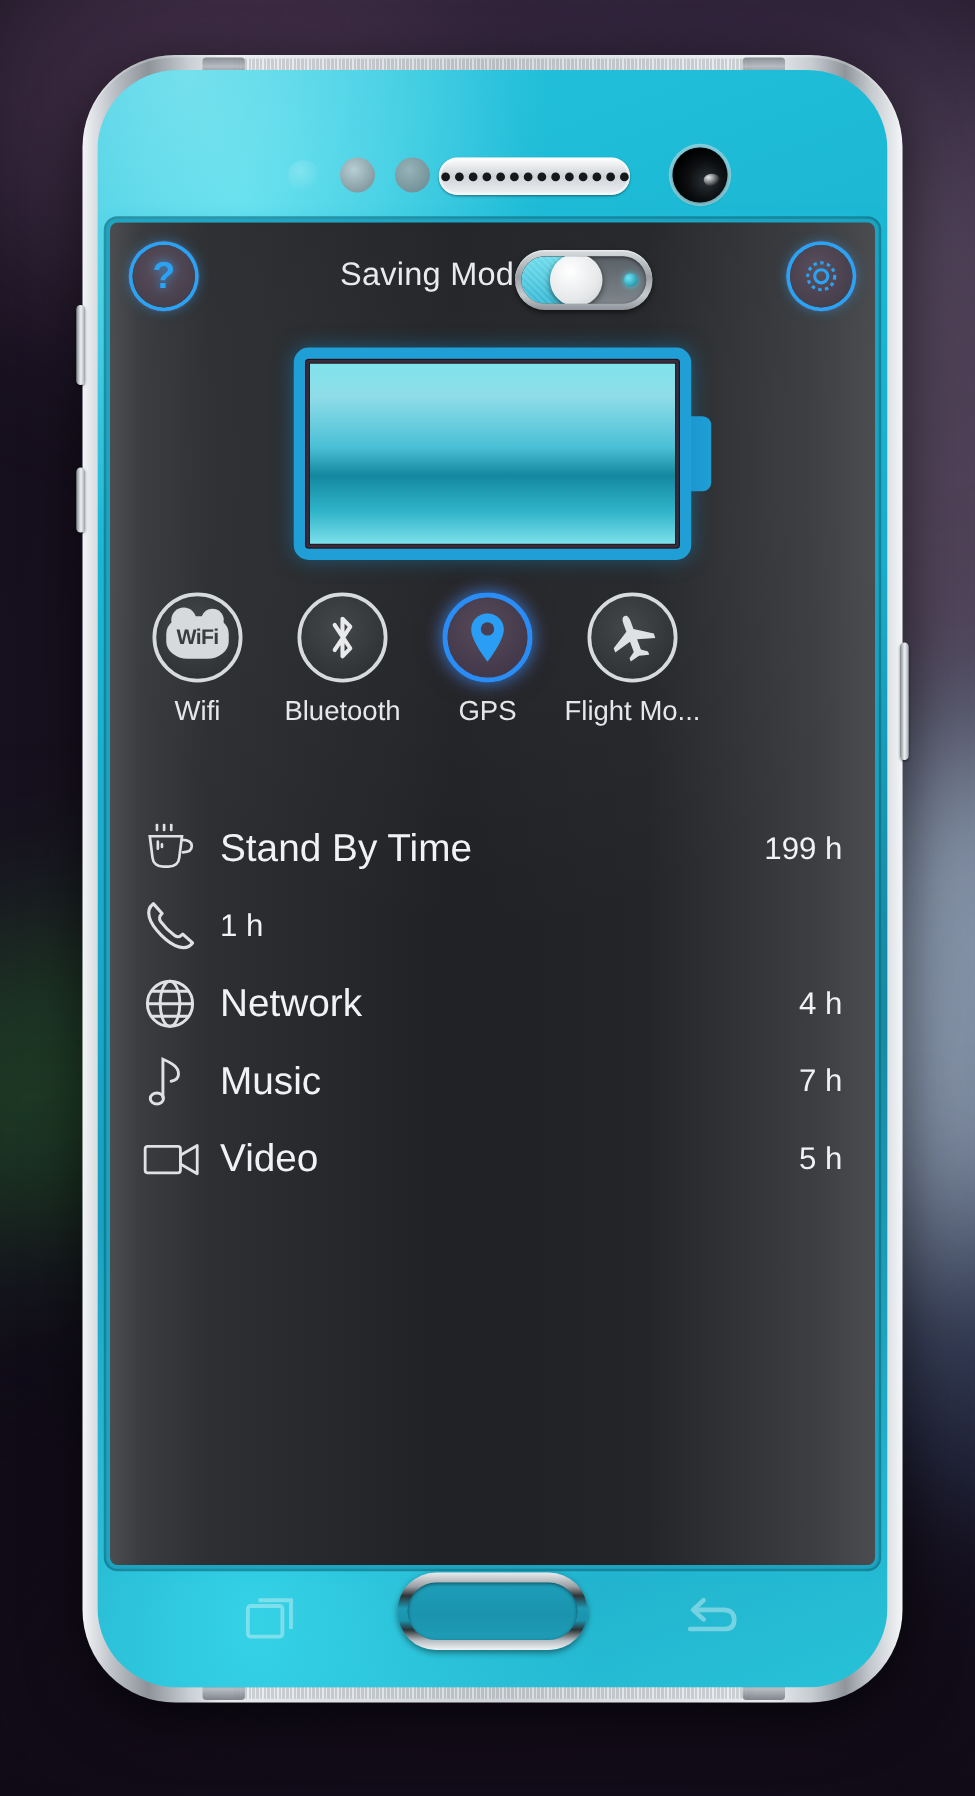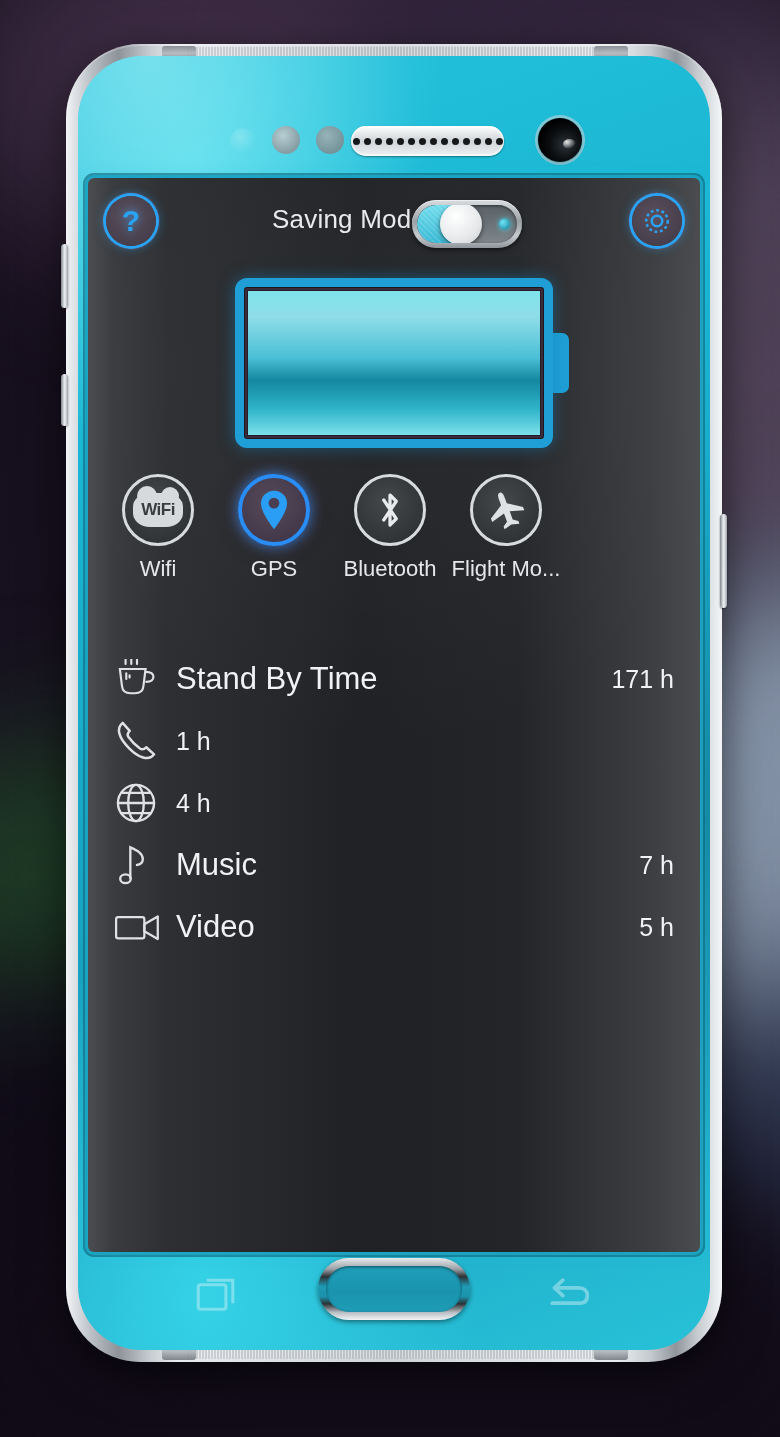--- a/index.html
+++ b/index.html
@@ -287,36 +287,36 @@
           <div class="q-circle off">
             <div class="wifi-g">
               <div class="cloud"></div>
                 <div class="txt">WiFi</div>
             </div>
           </div>
           <div class="q-label">Wifi</div>
         </div>
 
         <div class="q-item">
+          <div class="q-circle off">
+            <svg width="34" height="40" viewBox="0 0 24 32">
+              <path d="M7 8 L17 23 L12 28 L12 4 L17 9 L7 24" fill="none" stroke="#e8eaec" stroke-width="2.6" stroke-linejoin="round" stroke-linecap="round"></path>
+            </svg>
+          </div>
+          <div class="q-label">Bluetooth</div>
+        </div>
+
+        <div class="q-item">
           <div class="q-circle on">
             <svg width="34" height="44" viewBox="0 0 24 32">
               <path d="M12 2 C6.6 2 2.5 6.1 2.5 11.3 C2.5 18 12 30 12 30 C12 30 21.5 18 21.5 11.3 C21.5 6.1 17.4 2 12 2 Z" fill="#2a9df5"></path>
               <circle cx="12" cy="11" r="3.9" fill="#4a3f52"></circle>
             </svg>
           </div>
           <div class="q-label">GPS</div>
-        </div>
-
-        <div class="q-item">
-          <div class="q-circle off">
-            <svg width="34" height="40" viewBox="0 0 24 32">
-              <path d="M7 8 L17 23 L12 28 L12 4 L17 9 L7 24" fill="none" stroke="#e8eaec" stroke-width="2.6" stroke-linejoin="round" stroke-linecap="round"></path>
-            </svg>
-          </div>
-          <div class="q-label">Bluetooth</div>
         </div>
 
         <div class="q-item">
           <div class="q-circle off">
             <svg width="42" height="42" viewBox="0 0 32 32">
               <g transform="rotate(-20 16 16)">
                 <path d="M16 2 C17.5 2 18.3 3.6 18.3 6.2 L18.3 11.4 L29 18.2 L29 21 L18.3 17.9 L18.3 24.6 L22 27.2 L22 29.4 L16 27.8 L10 29.4 L10 27.2 L13.7 24.6 L13.7 17.9 L3 21 L3 18.2 L13.7 11.4 L13.7 6.2 C13.7 3.6 14.5 2 16 2 Z" fill="#dfe2e4"></path>
               </g>
             </svg>
           </div>
@@ -332,21 +332,21 @@
             <svg width="46" height="40" viewBox="0 0 32 28">
               <g fill="none" stroke="#dfe1e3" stroke-width="1.5" stroke-linecap="round">
                 <path d="M8 3.5 L8 0.5 M12 3.5 L12 0.5 M16 3.5 L16 0.5"></path>
                 <path d="M4 7 L22 7 L20.5 19 C20.2 22 18 24 14.5 24 L11.5 24 C8 24 5.8 22 5.5 19 Z"></path>
                 <path d="M22 9 C26 9 27.5 10.5 27.5 12.5 C27.5 14.5 26 16 22.5 16"></path>
                 <path d="M8.5 10 L8.5 14 M10.8 11.5 L10.8 13"></path>
               </g>
             </svg>
           </div>
           <div class="name">Stand By Time</div>
-          <div class="val">171 h</div>
+          <div class="val">199 h</div>
         </div>
 
         <div class="row">
           <div class="ico">
             <svg width="44" height="44" viewBox="0 0 28 28">
               <path d="M5.5 2.5 C3.5 4 2.5 6 3.5 9.5 C5 15 13 23 18.5 24.5 C22 25.5 24 24.5 25.5 22.5
                        L20.5 18 C19 19.5 18 19.8 16.5 18.8 C14 17 11 14 9.2 11.5 C8.2 10 8.5 9 10 7.5 Z" fill="none" stroke="#dfe1e3" stroke-width="1.6" stroke-linejoin="round"></path>
             </svg>
           </div>
           <div class="val">1 h</div>
@@ -355,20 +355,21 @@
         <div class="row">
           <div class="ico">
             <svg width="44" height="44" viewBox="0 0 28 28">
               <g fill="none" stroke="#dfe1e3" stroke-width="1.5">
                 <circle cx="14" cy="14" r="11.5"></circle>
                 <ellipse cx="14" cy="14" rx="5" ry="11.5"></ellipse>
                 <path d="M2.5 14 L25.5 14 M4.2 7.6 L23.8 7.6 M4.2 20.4 L23.8 20.4"></path>
               </g>
             </svg>
           </div>
+          <div class="name">Network</div>
           <div class="val">4 h</div>
         </div>
 
         <div class="row">
           <div class="ico">
             <svg width="40" height="44" viewBox="0 0 24 30">
               <g fill="none" stroke="#dfe1e3" stroke-width="1.6">
                 <path d="M9.5 24 L9.5 3 C14 5 18 7 18 11 C18 13 16.5 14.5 14 15" stroke-linecap="round"></path>
                 <ellipse cx="6.2" cy="24.4" rx="3.6" ry="3"></ellipse>
               </g>

